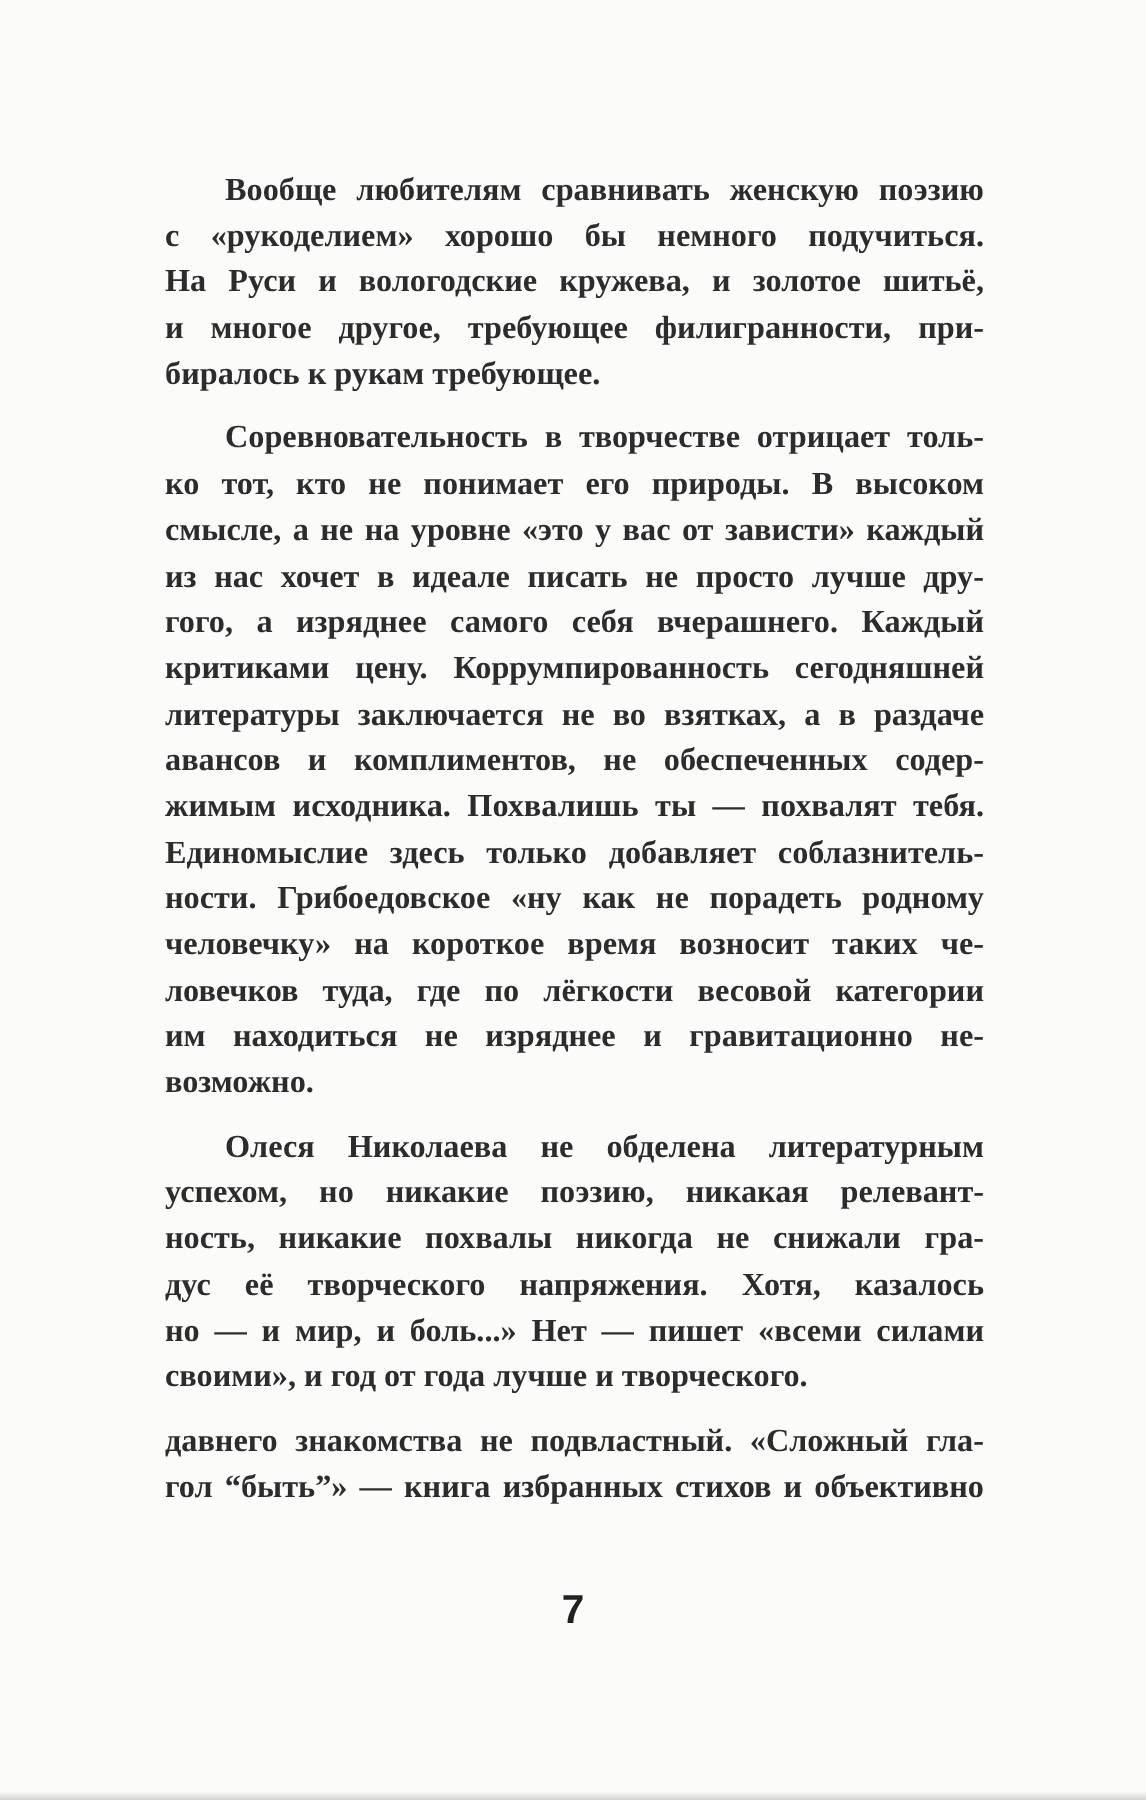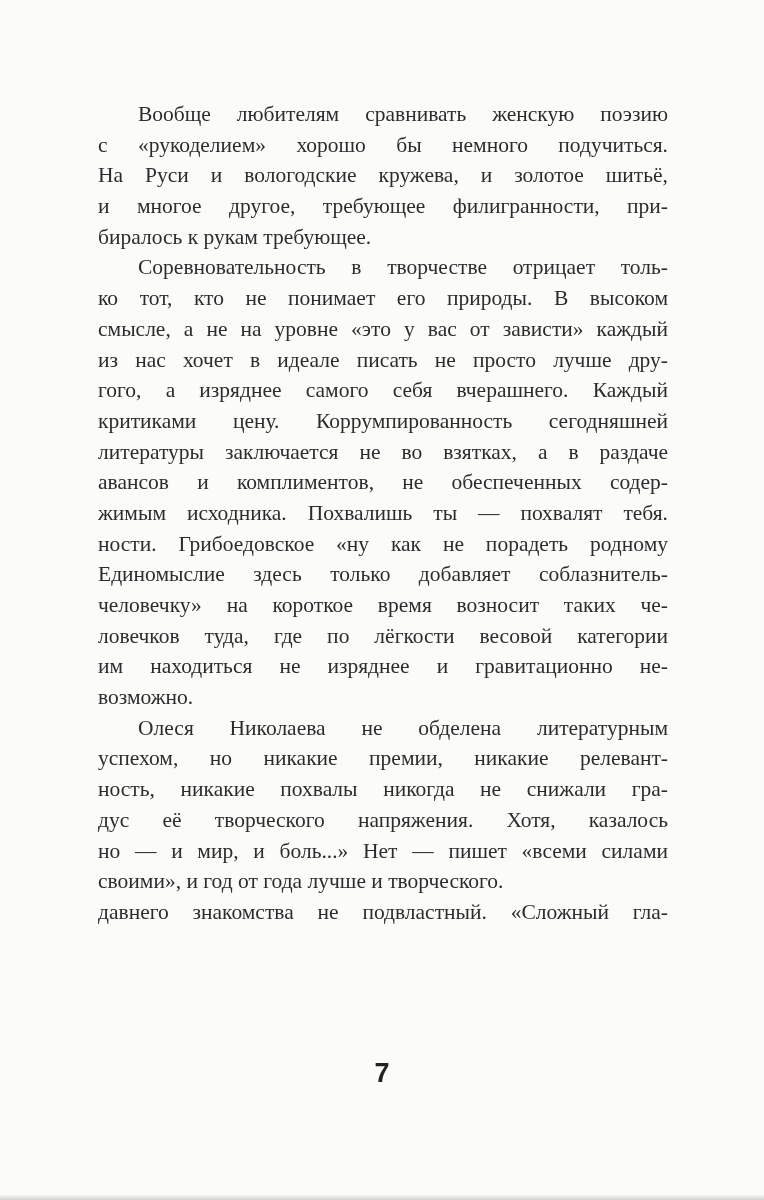--- a/index.html
+++ b/index.html
@@ -18,22 +18,23 @@
     position: absolute;
     inset: 0;
   }
   .text-block {
     position: absolute;
     left: 98px;
     top: 99px;
     width: 570px;
   }
   .para {
-    margin: 0;
+    margin: 12px;
     padding: 0;
+    font-weight: bold;
   }
   .line {
     font-size: 21.5px;
     line-height: 30.7px;
     height: 30.7px;
     color: #2c2c2c;
     text-align: justify;
     text-align-last: justify;
     white-space: normal;
     font-kerning: normal;
@@ -82,39 +83,40 @@
     <div class="para">
       <div class="line indent">Соревновательность в творчестве отрицает толь-</div>
       <div class="line">ко тот, кто не понимает его природы. В высоком</div>
       <div class="line">смысле, а не на уровне «это у вас от зависти» каждый</div>
       <div class="line">из нас хочет в идеале писать не просто лучше дру-</div>
       <div class="line">гого, а изряднее самого себя вчерашнего. Каждый</div>
       <div class="line">критиками цену. Коррумпированность сегодняшней</div>
       <div class="line">литературы заключается не во взятках, а в раздаче</div>
       <div class="line">авансов и комплиментов, не обеспеченных содер-</div>
       <div class="line">жимым исходника. Похвалишь ты — похвалят тебя.</div>
+      <div class="line">Единомыслие здесь только добавляет соблазнитель-</div>
       <div class="line">ности. Грибоедовское «ну как не порадеть родному</div>
-      <div class="line">Единомыслие здесь только добавляет соблазнитель-</div>
       <div class="line">человечку» на короткое время возносит таких че-</div>
       <div class="line">ловечков туда, где по лёгкости весовой категории</div>
       <div class="line">им находиться не изряднее и гравитационно не-</div>
       <div class="line end">возможно.</div>
     </div>
 
     <div class="para">
       <div class="line indent">Олеся Николаева не обделена литературным</div>
-      <div class="line">успехом, но никакие премии, никакие релевант-</div>
+      <div class="line">успехом, но никакие поэзию, никакая релевант-</div>
       <div class="line">ность, никакие похвалы никогда не снижали гра-</div>
       <div class="line">дус её творческого напряжения. Хотя, казалось</div>
       <div class="line">но — и мир, и боль...» Нет — пишет «всеми силами</div>
       <div class="line end">своими», и год от года лучше и творческого.</div>
     </div>
 
     <div class="para">
       <div class="line">давнего знакомства не подвластный. «Сложный гла-</div>
+      <div class="line">гол “быть”» — книга избранных стихов и объективно</div>
     </div>
 
   </div>
 
   <div class="folio">7</div>
 
   <div class="page-edge"></div>
 
 </div>
 

